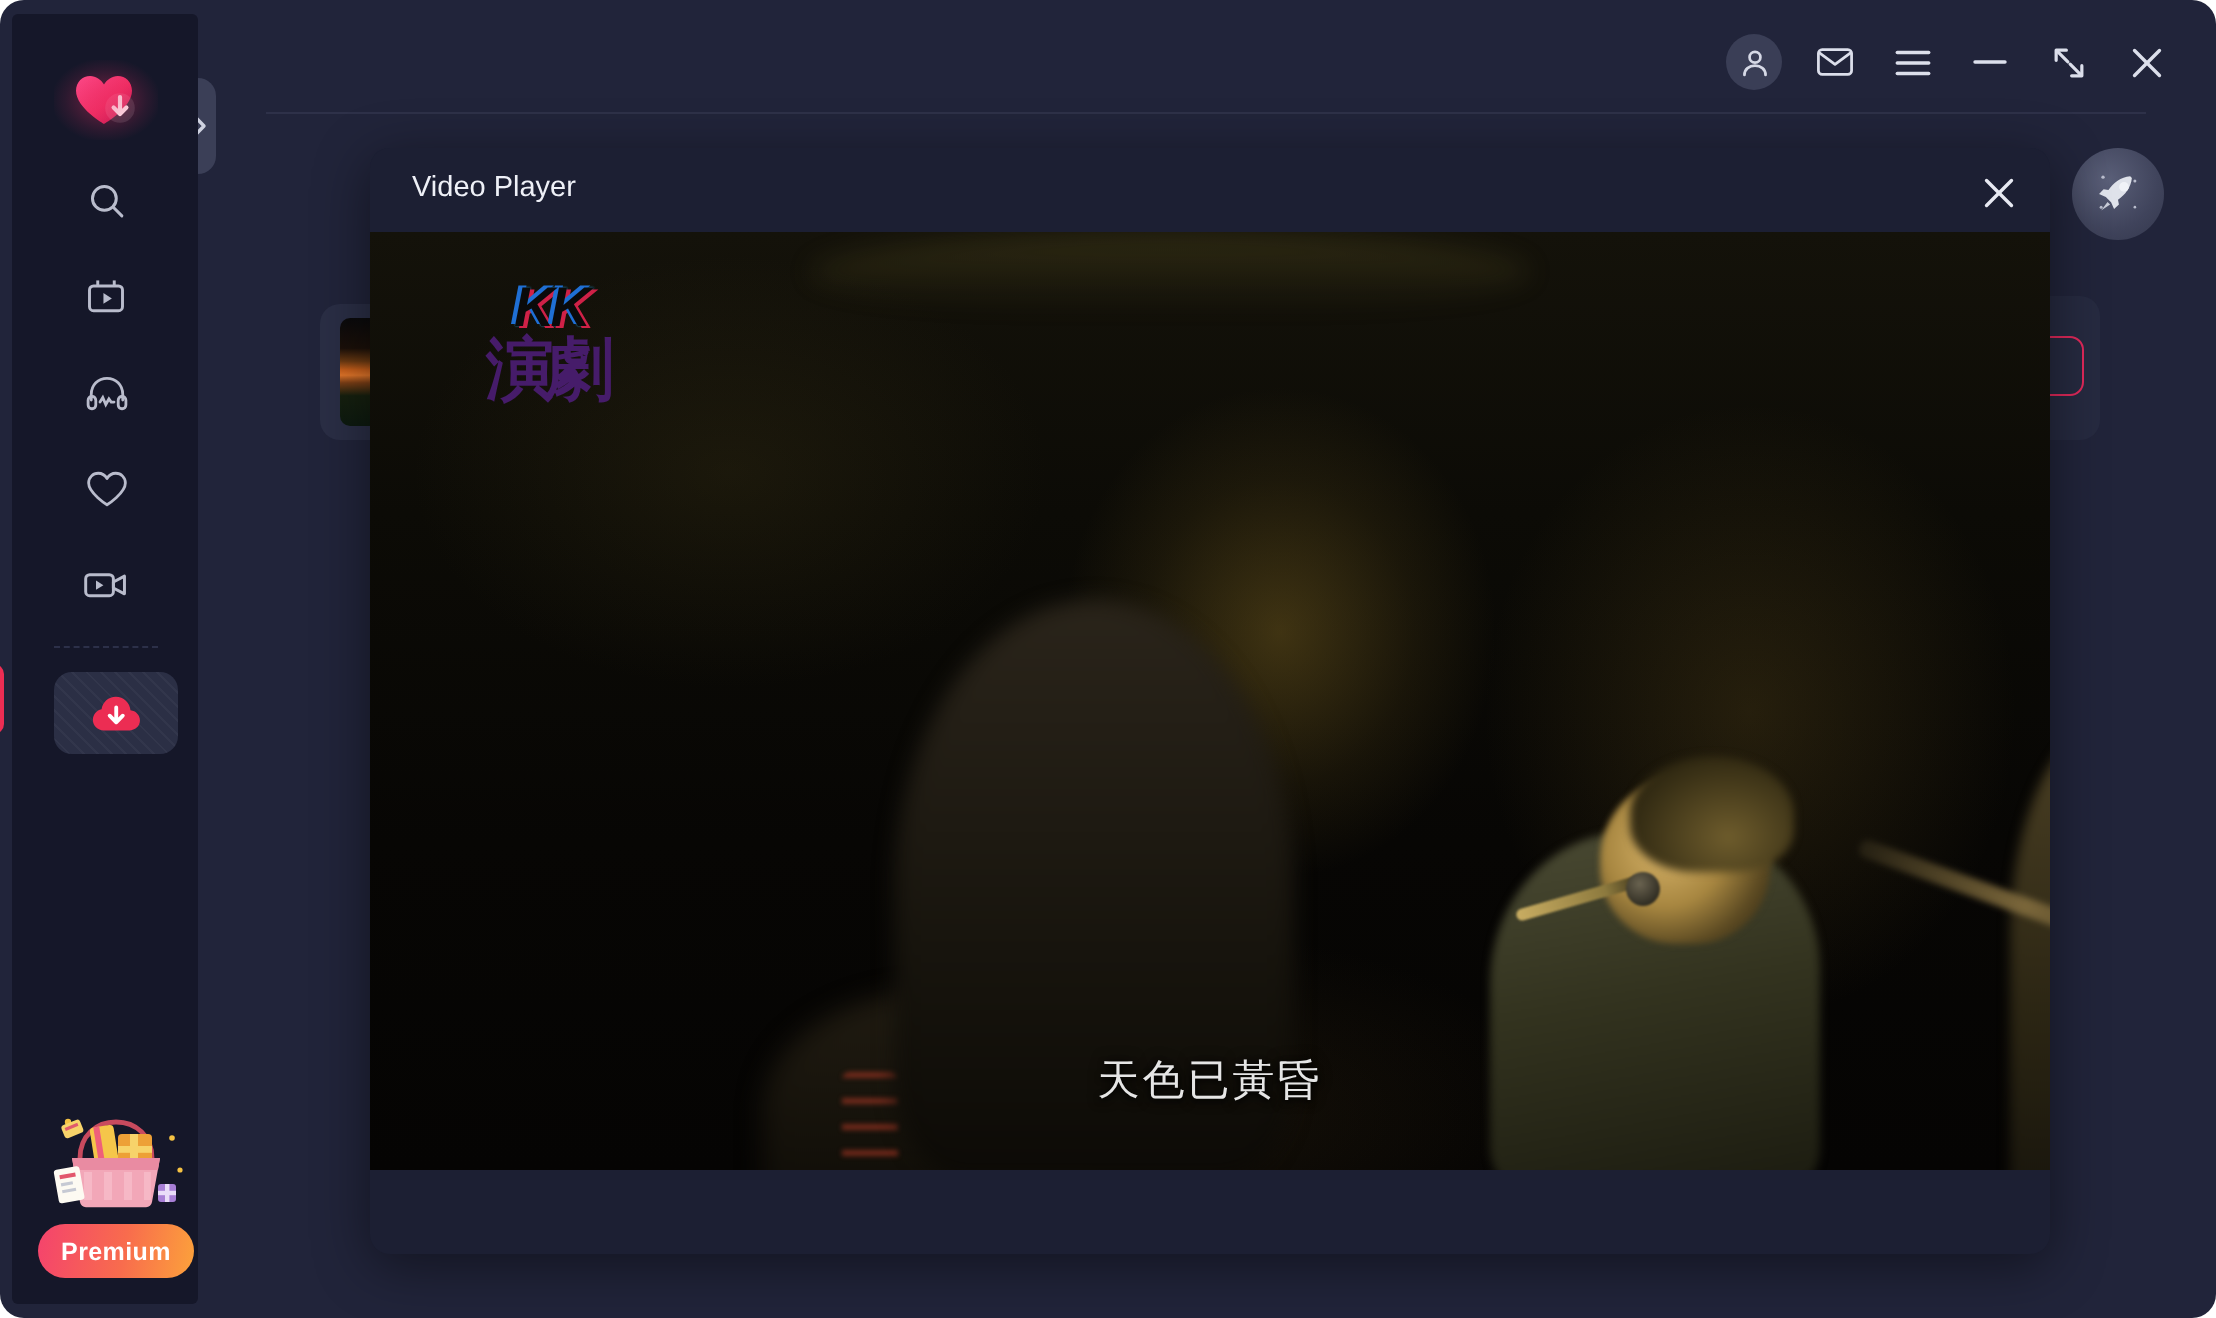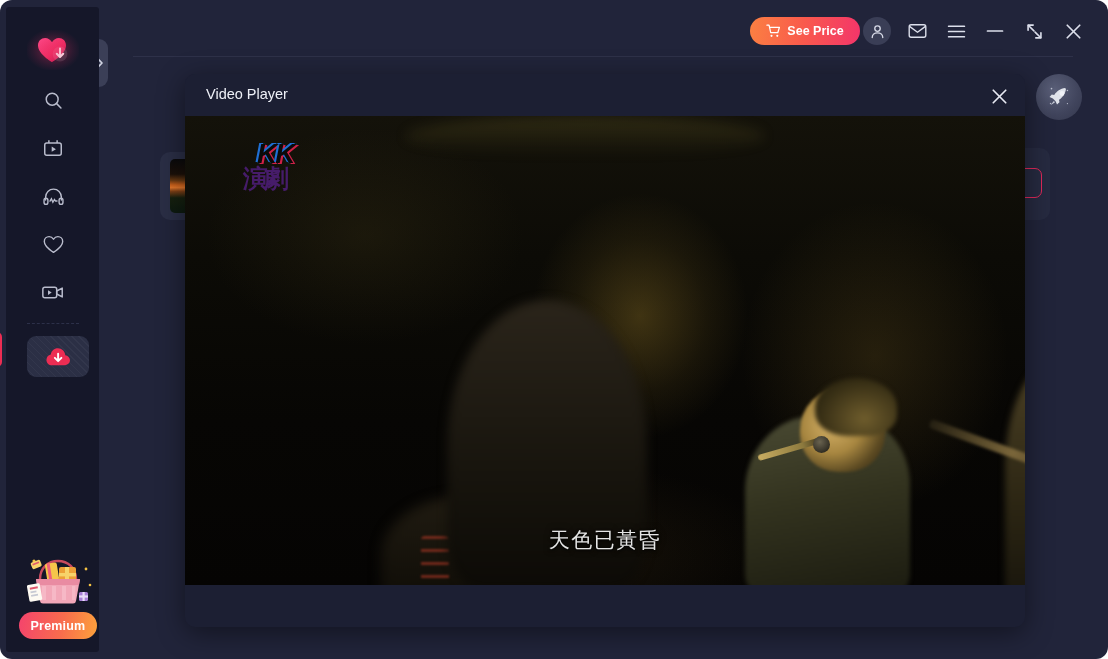--- a/index.html
+++ b/index.html
@@ -337,21 +337,21 @@
   #wm-kk {
     position: absolute; left: 22px; top: 0px;
     font-size: 28px; font-weight: bold;
     font-style: italic;
     letter-spacing: -2px;
     color: #0a0a0a;
     text-shadow: -2px -1px 0 #1f6fd4, 2px 1px 0 #cf2147, 0 0 1px #27a3e0;
   }
   #wm-cjk {
     position: absolute; left: 8px; top: 24px;
-    font-size: 25px;
+    font-size: 34px;
     font-weight: bold;
     color: #4b1d73;
     letter-spacing: -4px;
     opacity: .92;
   }
   #wm-lppia {
     position: absolute; left: 48px; top: 28px;
     font-size: 36px; font-weight: bold;
     font-style: italic;
     letter-spacing: -1px;
@@ -532,28 +532,20 @@
   <div id="nav-download-accent"></div>
 
   <div id="expand-handle">
     <svg width="10" height="14" viewBox="0 0 10 14" fill="none" stroke="#cfd2e0" stroke-width="1.7" stroke-linecap="round" stroke-linejoin="round">
       <path d="M3 1.8L8 7l-5 5.2"></path>
     </svg>
   </div>
 
   <div id="topbar">
 
-    <div id="see-price-button">
-      <svg width="15" height="14" viewBox="0 0 18 17" fill="none" stroke="#ffffff" stroke-width="1.5" stroke-linecap="round" stroke-linejoin="round">
-        <path d="M1 1.4h2.6l2 9.2h8.6l2-6.6H5"></path>
-        <circle cx="6.6" cy="14.4" r="1.3" fill="#ffffff" stroke="none"></circle>
-        <circle cx="13.6" cy="14.4" r="1.3" fill="#ffffff" stroke="none"></circle>
-      </svg>
-      <span>See Price</span>
-    </div>
 
     <div id="account-button">
       <svg width="17" height="17" viewBox="0 0 20 20" fill="none" stroke="#d6d9e6" stroke-width="1.6" stroke-linecap="round">
         <circle cx="10" cy="6.6" r="3.2"></circle>
         <path d="M3.8 17c0-3.4 2.8-5.4 6.2-5.4s6.2 2 6.2 5.4"></path>
       </svg>
     </div>
 
     <div class="win-btn" id="mail-button">
       <svg width="19" height="16" viewBox="0 0 22 18" fill="none" stroke="#dcdfeb" stroke-width="1.6" stroke-linejoin="round">

